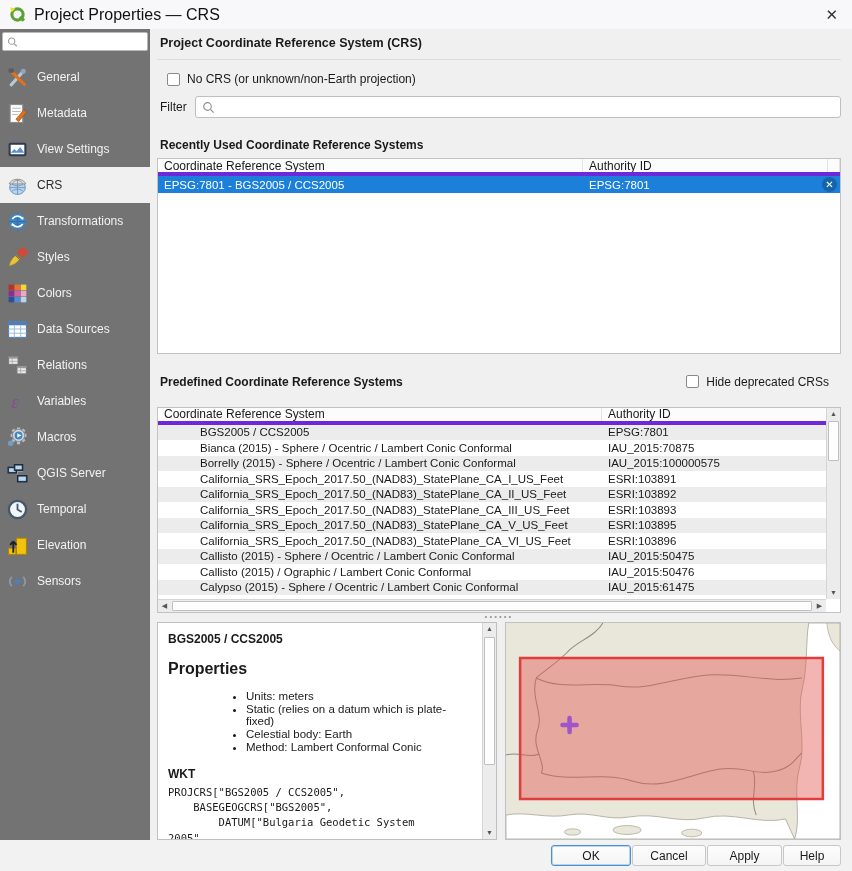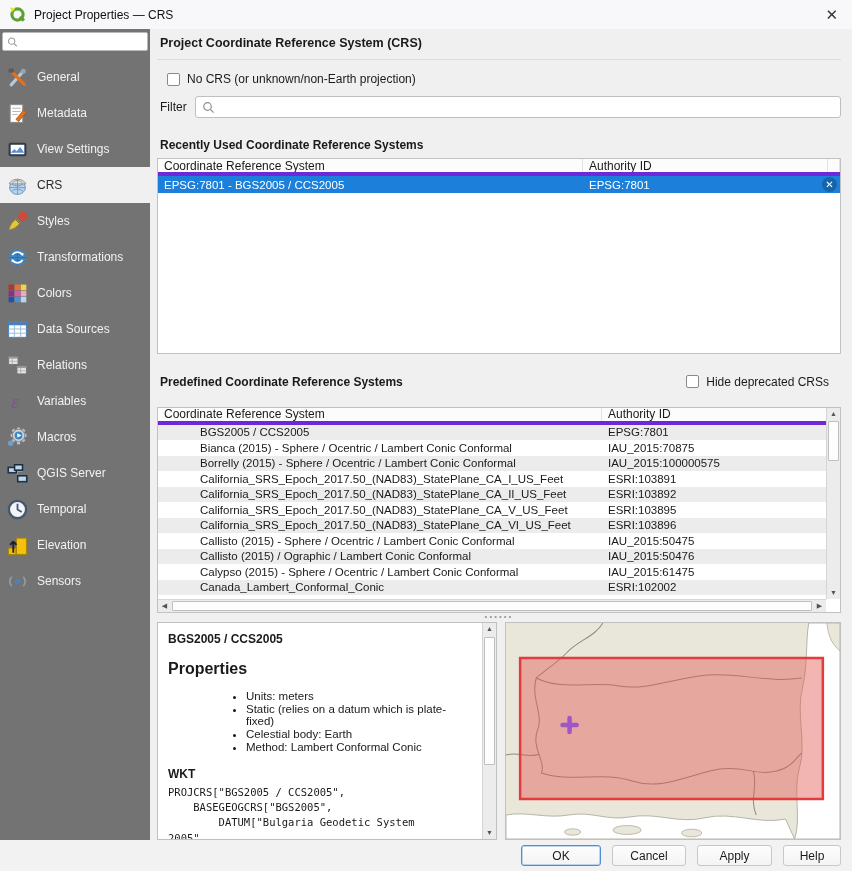--- a/index.html
+++ b/index.html
@@ -5,21 +5,21 @@
   * { box-sizing: border-box; margin: 0; padding: 0; }
   html,body { width:852px; height:871px; }
   body {
     font-family:"Liberation Sans", sans-serif;
     font-size:12px; color:#1a1a1a;
     background:#f0f0f0; overflow:hidden; position:relative;
   }
   
   .titlebar { height:29px; background:#f8f8fa; display:flex; align-items:center; padding:0 12px 0 9px; }
   .titlebar .qgis-logo { width:17px; height:17px; margin-right:8px; }
-  .titlebar .t-title { flex:1; font-size:12px; color:#111; }
+  .titlebar .t-title { flex:1; font-size:16px; color:#111; }
   .titlebar .t-close { font-size:15px; color:#333; cursor:default; padding:0 2px; }
   
   .main-row { display:flex; height:811px; }
   .sidebar { width:150px; background:#737373; flex:none; display:flex; flex-direction:column; }
   .sb-search { margin:3px 2px 8px 2px; height:19px; background:#fff; border:1px solid #b9b9b9; border-radius:2px; display:flex; align-items:center; padding:0 4px; }
   .sb-search input { border:none; outline:none; width:100%; font-size:11px; background:transparent; }
   .sb-item { height:36px; display:flex; align-items:center; gap:9px; padding-left:7px; color:#f2f2f2; font-size:12px; cursor:default; }
   .sb-item svg { width:21px; height:21px; flex:none; }
   .sb-item.selected { background:#f0f0f0; color:#2b2b2b; }
   
@@ -72,21 +72,21 @@
   .props-panel .p-vscroll { bottom:0; }
   .crs-title { font-weight:bold; font-size:12px; }
   .prop-h { font-weight:bold; font-size:16px; margin-top:14px; }
   .props-panel ul { margin:12px 0 0 78px; font-size:11.5px; }
   .props-panel li { margin-bottom:1px; }
   .wkt-h { font-weight:bold; font-size:12px; margin-top:14px; }
   .wkt-pre { font-family:"DejaVu Sans Mono","Liberation Mono",monospace; font-size:10.5px; margin-top:4px; white-space:pre-wrap; line-height:1.45; }
   .map-panel { flex:1; border:1px solid #c0c0c0; background:#e9e6da; overflow:hidden; }
   .map-panel svg { display:block; width:100%; height:100%; }
   
-  .footer { height:31px; background:#f2f2f2; display:flex; align-items:center; justify-content:flex-end; gap:11px; padding-right:11px; }
+  .footer { height:31px; background:#f2f2f2; display:flex; align-items:center; justify-content:flex-end; gap:1px; padding-right:11px; }
   .btn { height:21px; background:linear-gradient(#fdfdfd,#f4f4f4); border:1px solid #c8c8c8; border-radius:3px; font-size:12px; font-family:inherit; color:#1a1a1a; }
   .btn.ok { border-color:#4a90d9; box-shadow:0 0 0 1px rgba(74,144,217,.35) inset; width:80px; }
   .btn.cancel { width:74px; }
   .btn.apply { width:75px; }
   .btn.help { width:58px; }
 </style>
 </head>
 <body>
 
 <div class="titlebar">
@@ -139,36 +139,36 @@
       <svg viewBox="0 0 20 20">
         <ellipse cx="10" cy="12" rx="7.5" ry="6.5" fill="#b7d4f0" stroke="#6f93b8" stroke-width="0.9"></ellipse>
         <path d="M2.5 12 h15 M10 5.5 v13 M4.5 8.5 c3.5 2.5 7.5 2.5 11 0 M4.5 15.5 c3.5 -2.5 7.5 -2.5 11 0" stroke="#6f93b8" stroke-width="0.8" fill="none"></path>
         <path d="M2 8.5 C4.5 2.5 15.5 2.5 18 8.5 Z" fill="#dcdcdc" stroke="#8a8a8a" stroke-width="0.8"></path>
         <path d="M5 8.5 C7 4 13 4 15 8.5 M10 3.8 v4.7" stroke="#8a8a8a" stroke-width="0.7" fill="none"></path>
       </svg>
       <span>CRS</span>
     </div>
     <div class="sb-item">
       <svg viewBox="0 0 20 20">
-        <rect x="11" y="1" width="8" height="8" rx="1" transform="rotate(45 15 5)" fill="#d04a3a"></rect>
-        <path d="M2 18 C3 13 6 9 9 8 L12 11 C11 14 7 17 2 18 Z" fill="#e8c33c" stroke="#a8881e" stroke-width="0.7"></path>
-        <path d="M8.5 8.5 L11.5 11.5" stroke="#7a5c10" stroke-width="0.8"></path>
-      </svg>
-      <span>Styles</span>
-    </div>
-    <div class="sb-item">
-      <svg viewBox="0 0 20 20">
         <circle cx="10" cy="10" r="8" fill="#3f86c6"></circle>
         <path d="M10 2 v16 M2 10 h16 M4 5.5 c3.5 2.5 8.5 2.5 12 0 M4 14.5 c3.5 -2.5 8.5 -2.5 12 0" stroke="#2a6ca6" stroke-width="0.8" fill="none"></path>
         <path d="M5 7.5 c3 -3.5 7 -3.5 10 0" stroke="#fff" stroke-width="1.7" fill="none"></path>
         <path d="M15.8 5.5 l-0.5 3 -2.6-1.6 z" fill="#fff"></path>
         <path d="M15 12.5 c-3 3.5 -7 3.5 -10 0" stroke="#fff" stroke-width="1.7" fill="none"></path>
         <path d="M4.2 14.5 l0.5 -3 2.6 1.6 z" fill="#fff"></path>
       </svg>
       <span>Transformations</span>
+    </div>
+    <div class="sb-item">
+      <svg viewBox="0 0 20 20">
+        <rect x="11" y="1" width="8" height="8" rx="1" transform="rotate(45 15 5)" fill="#d04a3a"></rect>
+        <path d="M2 18 C3 13 6 9 9 8 L12 11 C11 14 7 17 2 18 Z" fill="#e8c33c" stroke="#a8881e" stroke-width="0.7"></path>
+        <path d="M8.5 8.5 L11.5 11.5" stroke="#7a5c10" stroke-width="0.8"></path>
+      </svg>
+      <span>Styles</span>
     </div>
     <div class="sb-item">
       <svg viewBox="0 0 20 20">
         <rect x="1.5" y="1.5" width="5.3" height="5.3" fill="#b5342c"></rect>
           <rect x="7.3" y="1.5" width="5.3" height="5.3" fill="#e8732a"></rect>
           <rect x="13.1" y="1.5" width="5.3" height="5.3" fill="#f3d73b"></rect>
         <rect x="1.5" y="7.3" width="5.3" height="5.3" fill="#8b2f8f"></rect>
           <rect x="7.3" y="7.3" width="5.3" height="5.3" fill="#d95ca8"></rect>
           <rect x="13.1" y="7.3" width="5.3" height="5.3" fill="#f0a8c0"></rect>
         <rect x="1.5" y="13.1" width="5.3" height="5.3" fill="#2f4d9e"></rect>
@@ -318,20 +318,24 @@
             <span class="pname">Borrelly (2015) - Sphere / Ocentric / Lambert Conic Conformal</span>
             <span class="pauth">IAU_2015:100000575</span>
           </div>
         <div class="prow">
             <span class="pname">California_SRS_Epoch_2017.50_(NAD83)_StatePlane_CA_I_US_Feet</span>
             <span class="pauth">ESRI:103891</span>
           </div>
         <div class="prow">
             <span class="pname">California_SRS_Epoch_2017.50_(NAD83)_StatePlane_CA_II_US_Feet</span>
             <span class="pauth">ESRI:103892</span>
+          </div>
+        <div class="prow">
+            <span class="pname">California_SRS_Epoch_2017.50_(NAD83)_StatePlane_CA_III_US_Feet</span>
+            <span class="pauth">ESRI:103893</span>
           </div>
         <div class="prow">
             <span class="pname">California_SRS_Epoch_2017.50_(NAD83)_StatePlane_CA_V_US_Feet</span>
             <span class="pauth">ESRI:103895</span>
           </div>
         <div class="prow">
             <span class="pname">California_SRS_Epoch_2017.50_(NAD83)_StatePlane_CA_VI_US_Feet</span>
             <span class="pauth">ESRI:103896</span>
           </div>
         <div class="prow">

